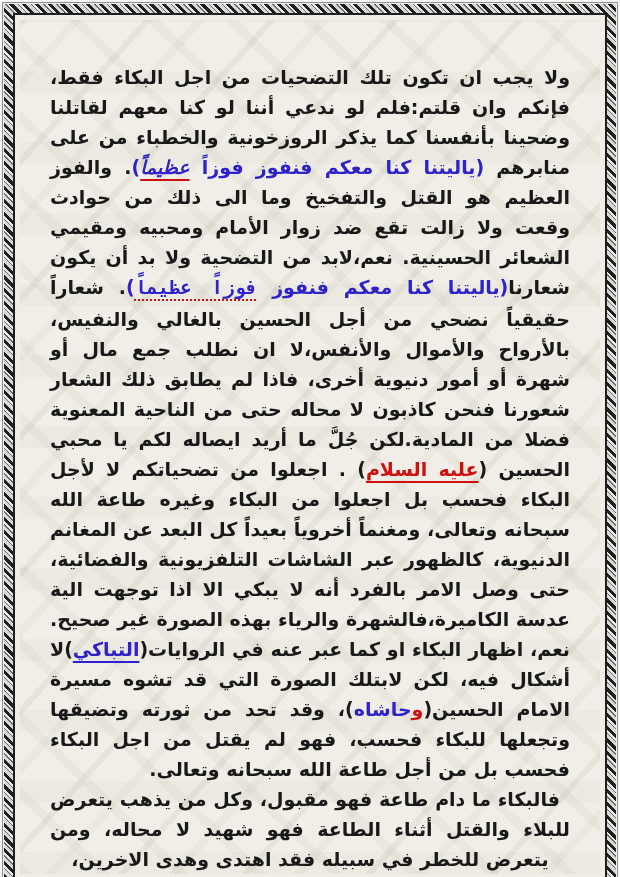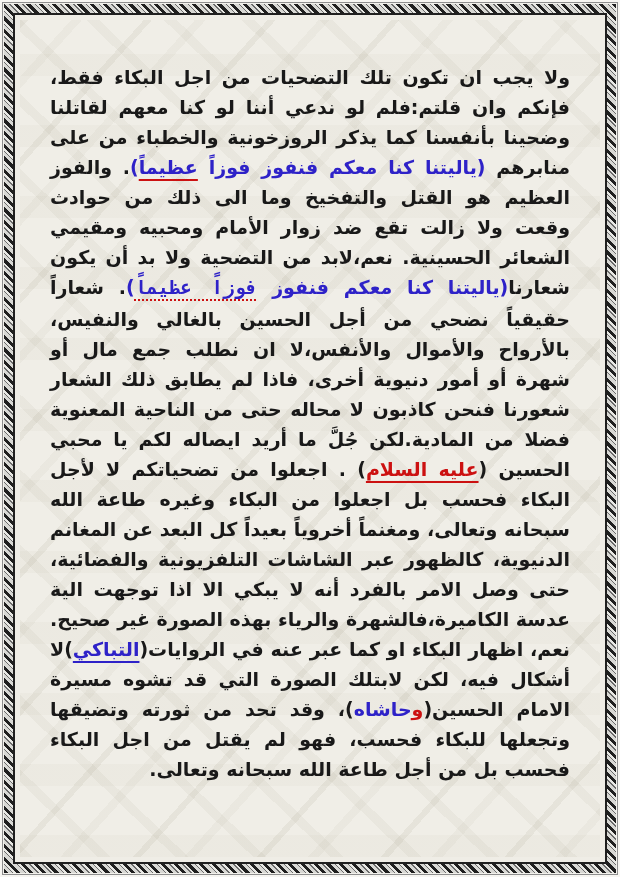--- a/index.html
+++ b/index.html
@@ -69,20 +69,21 @@
   .para-last{text-align-last:center; text-indent:10px;}
   .seg-normal{color:var(--text);}
   .seg-blue{color:var(--blue);}
   .seg-red{color:var(--red);}
   .seg-blue-u-red{
     color:var(--blue);
     text-decoration:underline;
     text-decoration-color:var(--red);
     text-decoration-thickness:2px;
     text-underline-offset:5px;
+    font-style:italic;
   }
   .seg-blue-u-red-dotted{
     color:var(--blue);
     text-decoration:underline dotted;
     text-decoration-color:var(--red);
     text-decoration-thickness:2px;
     text-underline-offset:5px;
     font-family:Liberation Mono, monospace;
   }
   .seg-red-u{
@@ -105,19 +106,20 @@
 
 <div class="page">
   <div class="frame-outer">
     <div class="frame-band">
       <div class="frame-line">
         <div class="frame-gap">
           <div class="content">
             <div class="watermark"></div>
             <div class="text-block" lang="ar" dir="rtl">
               <p class="para"><span class="seg-normal">ولا يجب ان تكون تلك التضحيات من اجل البكاء فقط، فإنكم وان قلتم:فلم لو ندعي أننا لو كنا معهم لقاتلنا وضحينا بأنفسنا كما يذكر الروزخونية والخطباء من على منابرهم </span><span class="seg-blue">(ياليتنا كنا معكم فنفوز فوزاً </span><span class="seg-blue-u-red">عظيماً</span><span class="seg-blue">)</span><span class="seg-normal">. والفوز العظيم هو القتل والتفخيخ وما الى ذلك من حوادث وقعت ولا زالت تقع ضد زوار الأمام ومحبيه ومقيمي الشعائر الحسينية. نعم،لابد من التضحية ولا بد أن يكون شعارنا</span><span class="seg-blue">(ياليتنا كنا معكم فنفوز </span><span class="seg-blue-u-red-dotted">فوزاً عظيماً</span><span class="seg-blue">)</span><span class="seg-normal">. شعاراً حقيقياً نضحي من أجل الحسين بالغالي والنفيس، بالأرواح والأموال والأنفس،لا ان نطلب جمع مال أو شهرة أو أمور دنيوية أخرى، فاذا لم يطابق ذلك الشعار شعورنا فنحن كاذبون لا محاله حتى من الناحية المعنوية فضلا من المادية.لكن جُلَّ ما أريد ايصاله لكم يا محبي الحسين (</span><span class="seg-red-u">عليه السلام</span><span class="seg-normal">) . اجعلوا من تضحياتكم لا لأجل البكاء فحسب بل اجعلوا من البكاء وغيره طاعة الله سبحانه وتعالى، ومغنماً أخروياً بعيداً كل البعد عن المغانم الدنيوية، كالظهور عبر الشاشات التلفزيونية والفضائية، حتى وصل الامر بالفرد أنه لا يبكي الا اذا توجهت الية عدسة الكاميرة،فالشهرة والرياء بهذه الصورة غير صحيح. نعم، اظهار البكاء او كما عبر عنه في الروايات(</span><span class="seg-blue-u">التباكي</span><span class="seg-normal">)لا أشكال فيه، لكن لابتلك الصورة التي قد تشوه مسيرة الامام الحسين(</span><span class="seg-red">و</span><span class="seg-blue">حاشاه</span><span class="seg-normal">)، وقد تحد من ثورته وتضيقها وتجعلها للبكاء فحسب، فهو لم يقتل من اجل البكاء فحسب بل من أجل طاعة الله سبحانه وتعالى.</span></p>
+              <p class="para para-last"><span class="seg-normal">فالبكاء ما دام طاعة فهو مقبول، وكل من يذهب يتعرض للبلاء والقتل أثناء الطاعة فهو شهيد لا محاله، ومن يتعرض للخطر في سبيله فقد اهتدى وهدى الاخرين،</span></p>
             </div>
           </div>
         </div>
       </div>
     </div>
   </div>
 </div>
 
 </body></html>

